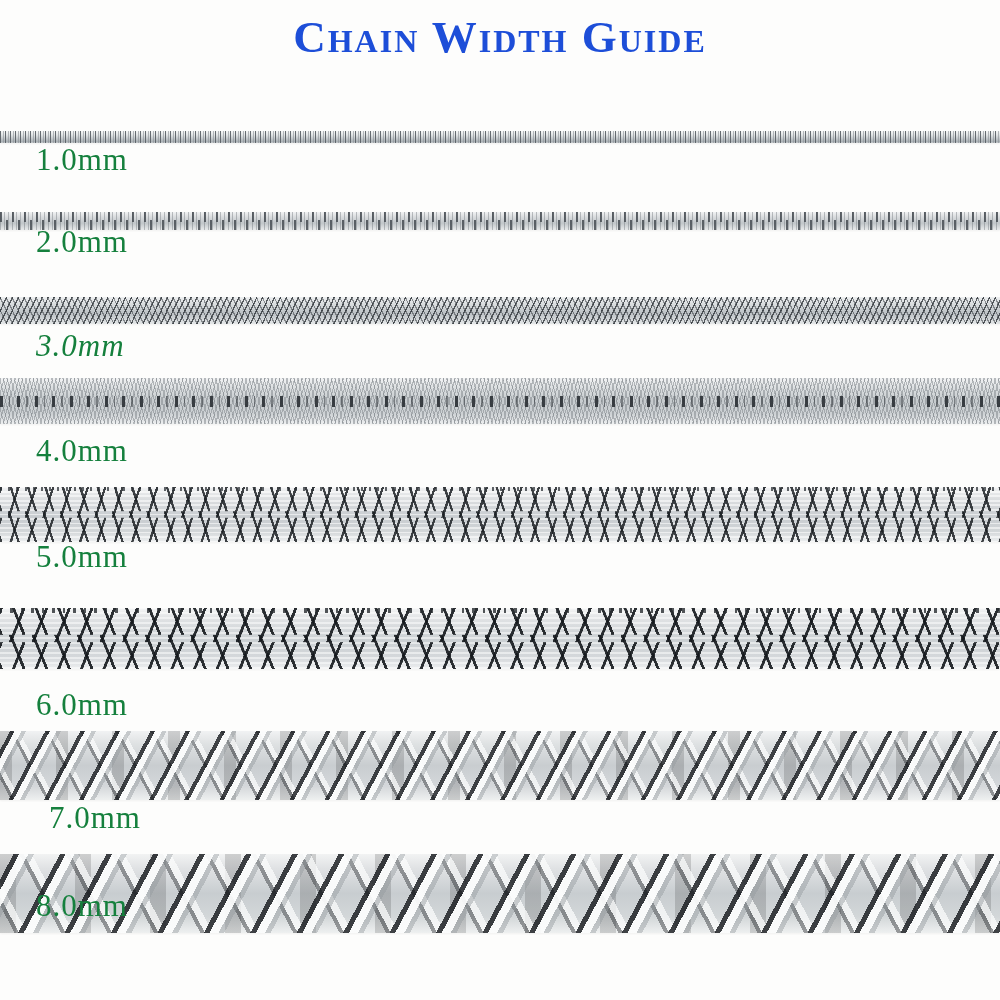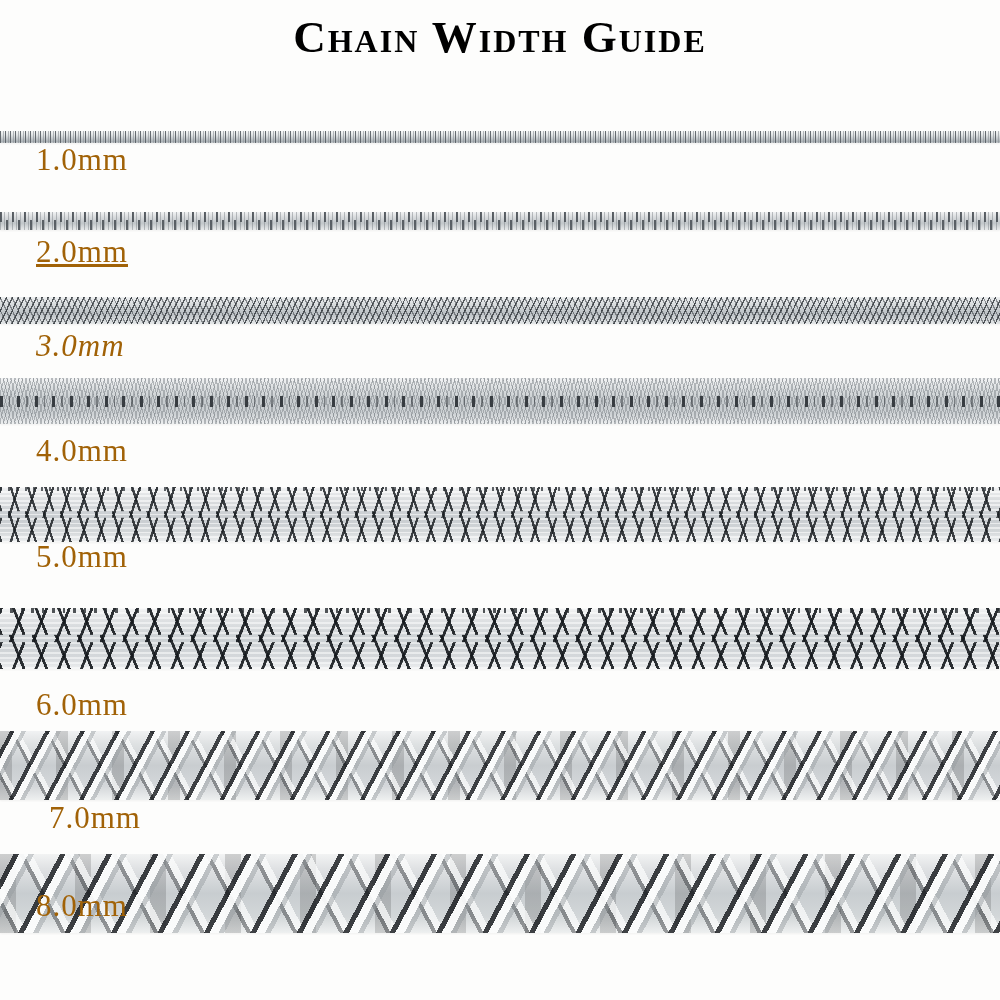--- a/index.html
+++ b/index.html
@@ -15,21 +15,21 @@
     position: absolute;
     top: 12px; left: 0; width: 100%;
     margin: 0;
     text-align: center;
     font-family: "Liberation Serif", serif;
     font-variant: small-caps;
     font-weight: 600;
     font-size: 45px;
     line-height: 50px;
     letter-spacing: 2px;
-    color: #000000;
+    color: #1d4ed8;
   }
 
   .chain {
     position: absolute;
     left: 0; width: 100%;
     box-shadow: 0 1px 2px rgba(0,0,0,0.05);
   }
 
   
   .c1 { top: 131px; height: 12px;
@@ -114,24 +114,24 @@
       linear-gradient(180deg, #f2f3f3 0%, #e0e2e4 18%, #c8cdd0 50%, #d3d7d9 80%, #eef0f0 100%);
   }
 
   .lbl {
     position: absolute;
     left: 36px;
     font-family: "Liberation Serif", serif;
     font-size: 31px;
     line-height: 40px;
     letter-spacing: 1px;
-    color: #a16207;
+    color: #15803d;
   }
   .l1 { top: 140px; }
-  .l2 { top: 232px; text-decoration: underline; }
+  .l2 { top: 222px; }
   .l3 { top: 326px; font-style: italic; }
   .l4 { top: 431px; }
   .l5 { top: 537px; text-align: center; }
   .l6 { top: 685px; }
   .l7 { top: 798px; margin-left: 13px; }
   .l8 { top: 886px; }
 </style>
 </head>
 <body>
 

